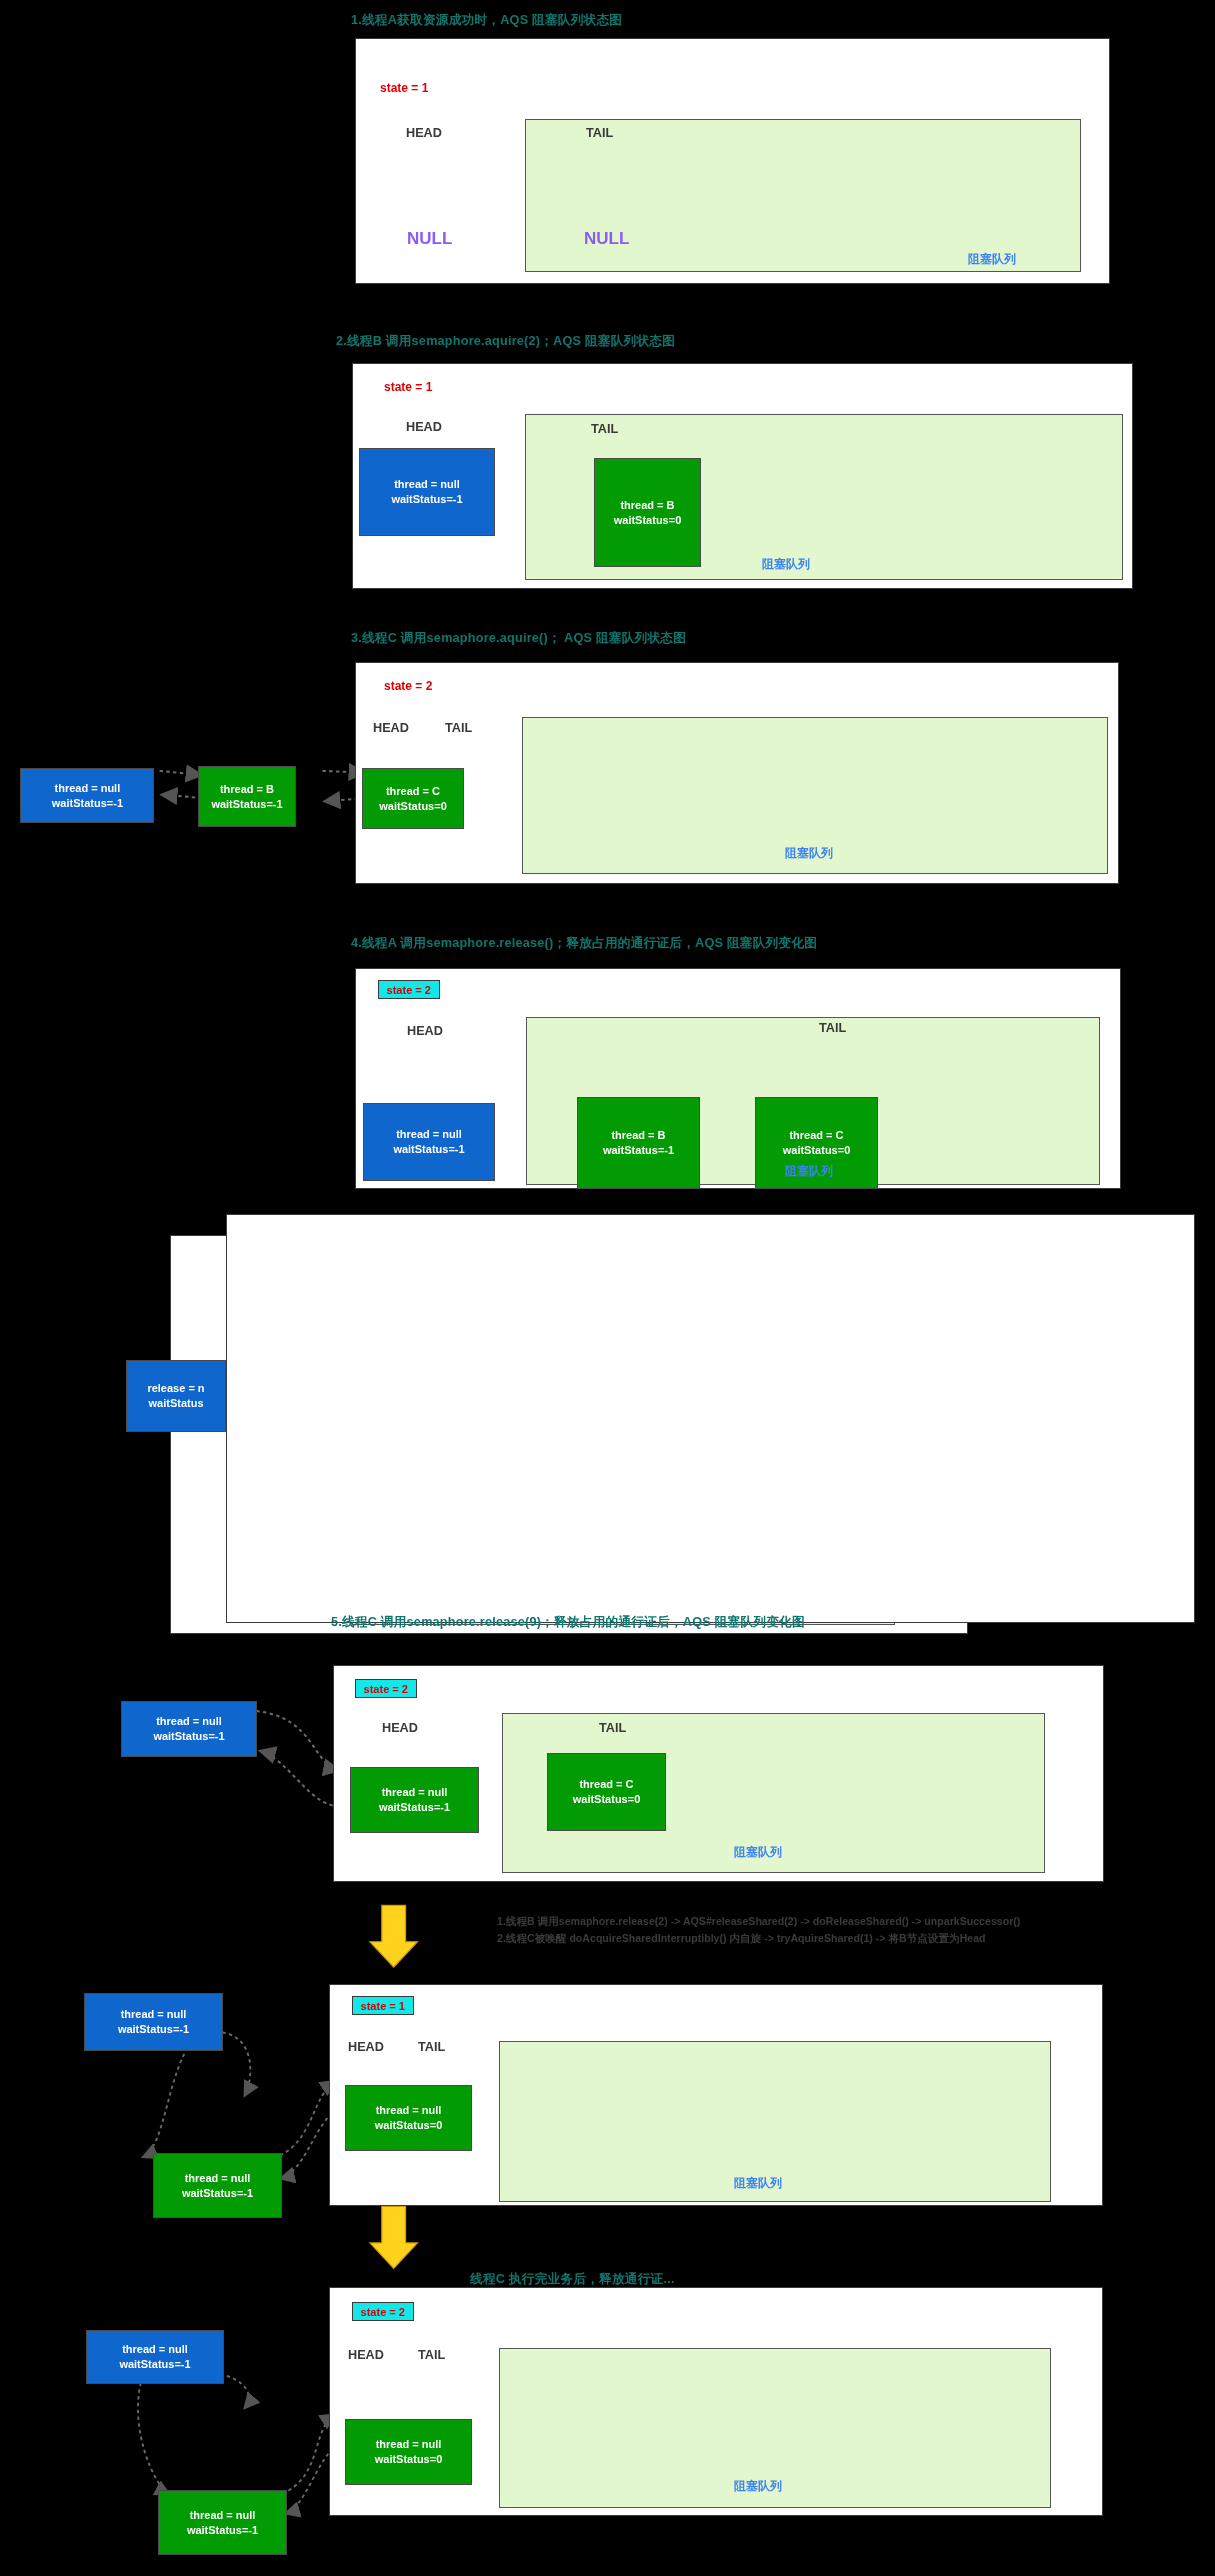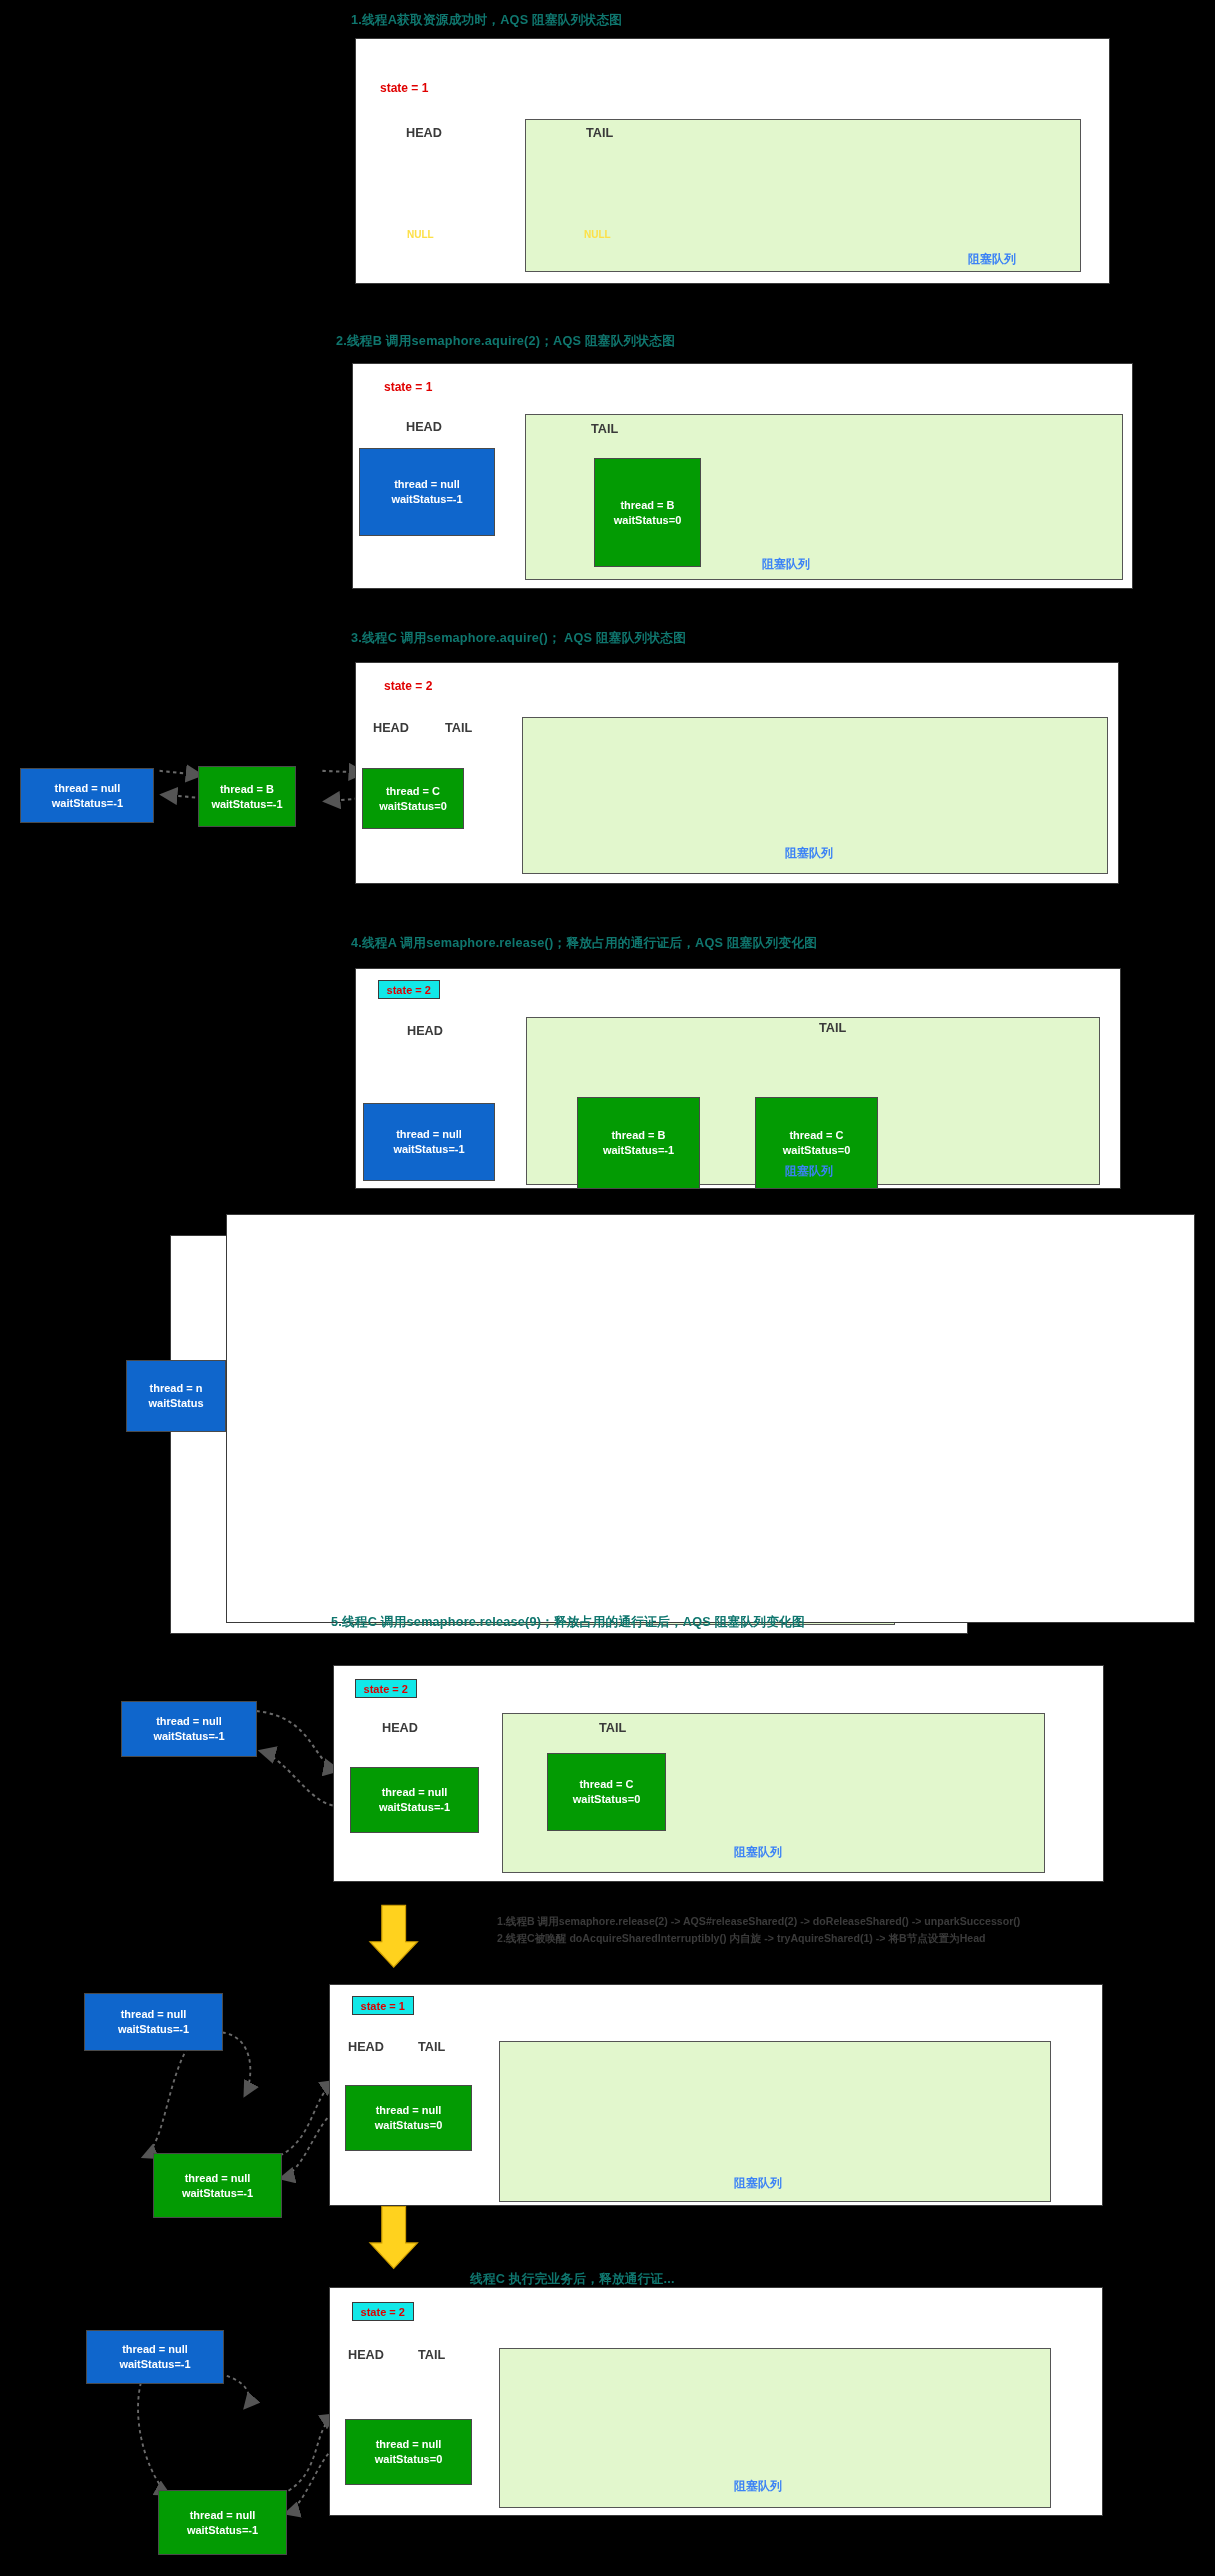--- a/index.html
+++ b/index.html
@@ -13,21 +13,21 @@
 
   .state-red{position:absolute;color:#e00000;font-size:12px;font-weight:bold;white-space:nowrap;}
   .state-cyan{position:absolute;background:#12e8e8;border:1.7px solid #3a3a3a;
               color:#e00000;font-size:11px;font-weight:bold;padding:2.5px 7.6px;
               box-sizing:border-box;white-space:nowrap;}
 
   .qbox{position:absolute;background:#e2f7cd;border:1.7px solid #555;box-sizing:border-box;}
   .qlabel{position:absolute;color:#3b82f6;font-size:12px;font-weight:bold;white-space:nowrap;}
 
   .ptr{position:absolute;color:#3a3a3a;font-size:12.7px;font-weight:bold;white-space:nowrap;}
-  .nulltxt{position:absolute;color:#fde047;font-size:10px;font-weight:bold;white-space:nowrap;}
+  .nulltxt{position:absolute;color:#8b5cf6;font-size:17px;font-weight:bold;white-space:nowrap;}
 
   .node{position:absolute;box-sizing:border-box;border:1.7px solid #4a4a4a;
         display:flex;flex-direction:column;align-items:center;justify-content:center;
         color:#fff;font-size:11px;font-weight:bold;line-height:1.35;text-align:center;}
   .node.blue{background:#0f66cc;}
   .node.green{background:#039b03;}
   .node div{white-space:nowrap;}
 
   .steptext{position:absolute;color:#3b3b3b;font-size:10.6px;font-weight:bold;
             line-height:1.55;white-space:nowrap;margin-left:34px;}
@@ -235,21 +235,21 @@
 
 <div class="qlabel" style="left:785px;top:1163px;">阻塞队列</div>
 
 <div class="panel" style="left:170px;top:1235px;width:798px;height:399px;"></div>
 
 <div class="qbox" style="left:352px;top:1307px;width:543px;height:318px;"></div>
 
 <div class="qlabel" style="left:726px;top:1528px;">阻塞队列</div>
 
 <div class="node blue" style="left:126px;top:1360px;width:100px;height:72px;overflow:hidden;">
-  <div>thread = n</div>
+  <div>release = n</div>
   <div>waitStatus</div>
 </div>
 
 <div class="overlay-blank" style="left:226px;top:1214px;width:969px;height:409px;"></div>
 
 <div class="sec-title" style="left:331px;top:1614px;">5.线程C 调用semaphore.release(9)；释放占用的通行证后，AQS 阻塞队列变化图</div>
 
 <div class="panel" style="left:333px;top:1665px;width:771px;height:217px;"></div>
 
 <div class="state-cyan" style="left:355px;top:1679px;">state = 2</div>

